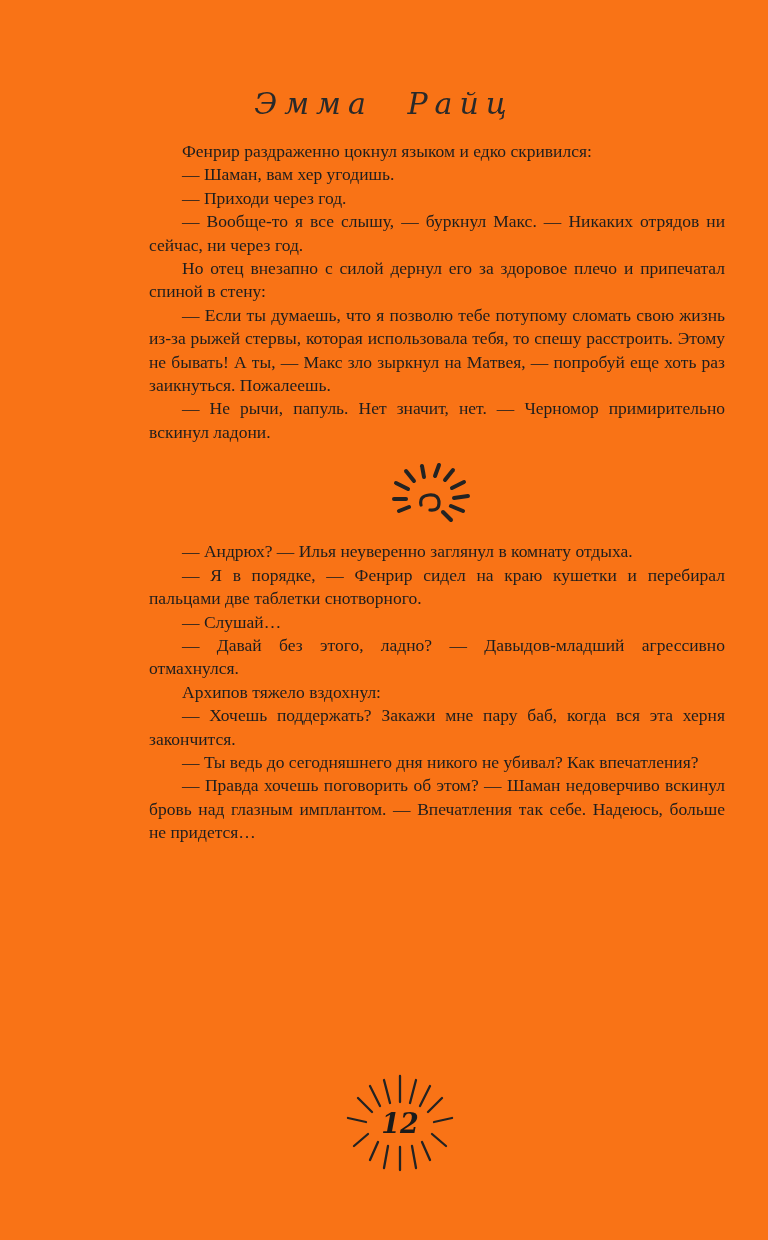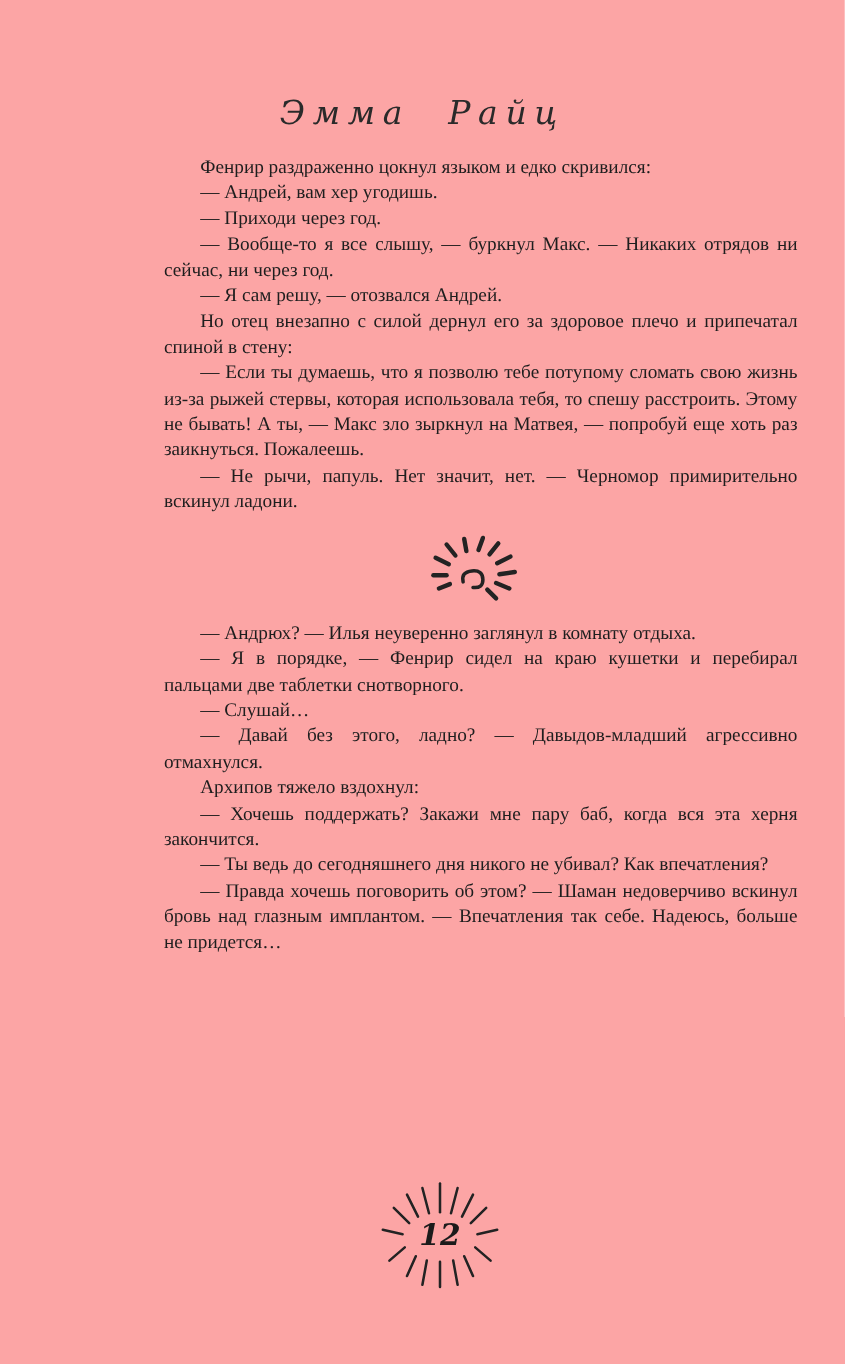--- a/index.html
+++ b/index.html
@@ -8,21 +8,21 @@
     width: 768px;
     height: 1240px;
     background: #ffffff;
     font-family: "Liberation Serif", serif;
     color: #1e1e1e;
   }
   .page {
     position: relative;
     width: 768px;
     height: 1240px;
-    background: #fca5a5;
+    background: #f97316;
     overflow: hidden;
   }
   .page-header {
     padding-top: 86px;
     text-align: center;
     font-family: "DejaVu Serif", serif;
     font-style: italic;
     font-size: 30px;
     letter-spacing: 7px;
     word-spacing: 18px;
@@ -89,24 +89,23 @@
 <body>
 
 <div class="page">
 
   <div class="page-header">Эмма Райц</div>
 
   <div class="text-block">
 
     <section>
       <p>Фенрир раздраженно цокнул языком и едко скривился:</p>
-      <p>— Андрей, вам хер угодишь.</p>
+      <p>— Шаман, вам хер угодишь.</p>
       <p>— Приходи через год.</p>
       <p>— Вообще-то я все слышу, — буркнул Макс. — Никаких отрядов ни сейчас, ни через год.</p>
-      <p>— Я сам решу, — отозвался Андрей.</p>
       <p>Но отец внезапно с силой дернул его за здоровое плечо и припечатал спиной в стену:</p>
       <p>— Если ты думаешь, что я позволю тебе потупому сломать свою жизнь из-за рыжей стервы, которая использовала тебя, то спешу расстроить. Этому не бывать! А ты, — Макс зло зыркнул на Матвея, — попробуй еще хоть раз заикнуться. Пожалеешь.</p>
       <p>— Не рычи, папуль. Нет значит, нет. — Черномор примирительно вскинул ладони.</p>
     </section>
 
     <div class="scene-divider">
       <svg width="110" height="62" viewBox="0 0 110 62" aria-hidden="true">
         <g class="ink-stroke" stroke-width="4">
           <line x1="30" y1="46" x2="20" y2="50"></line>
           <line x1="27" y1="38" x2="15" y2="38"></line>

